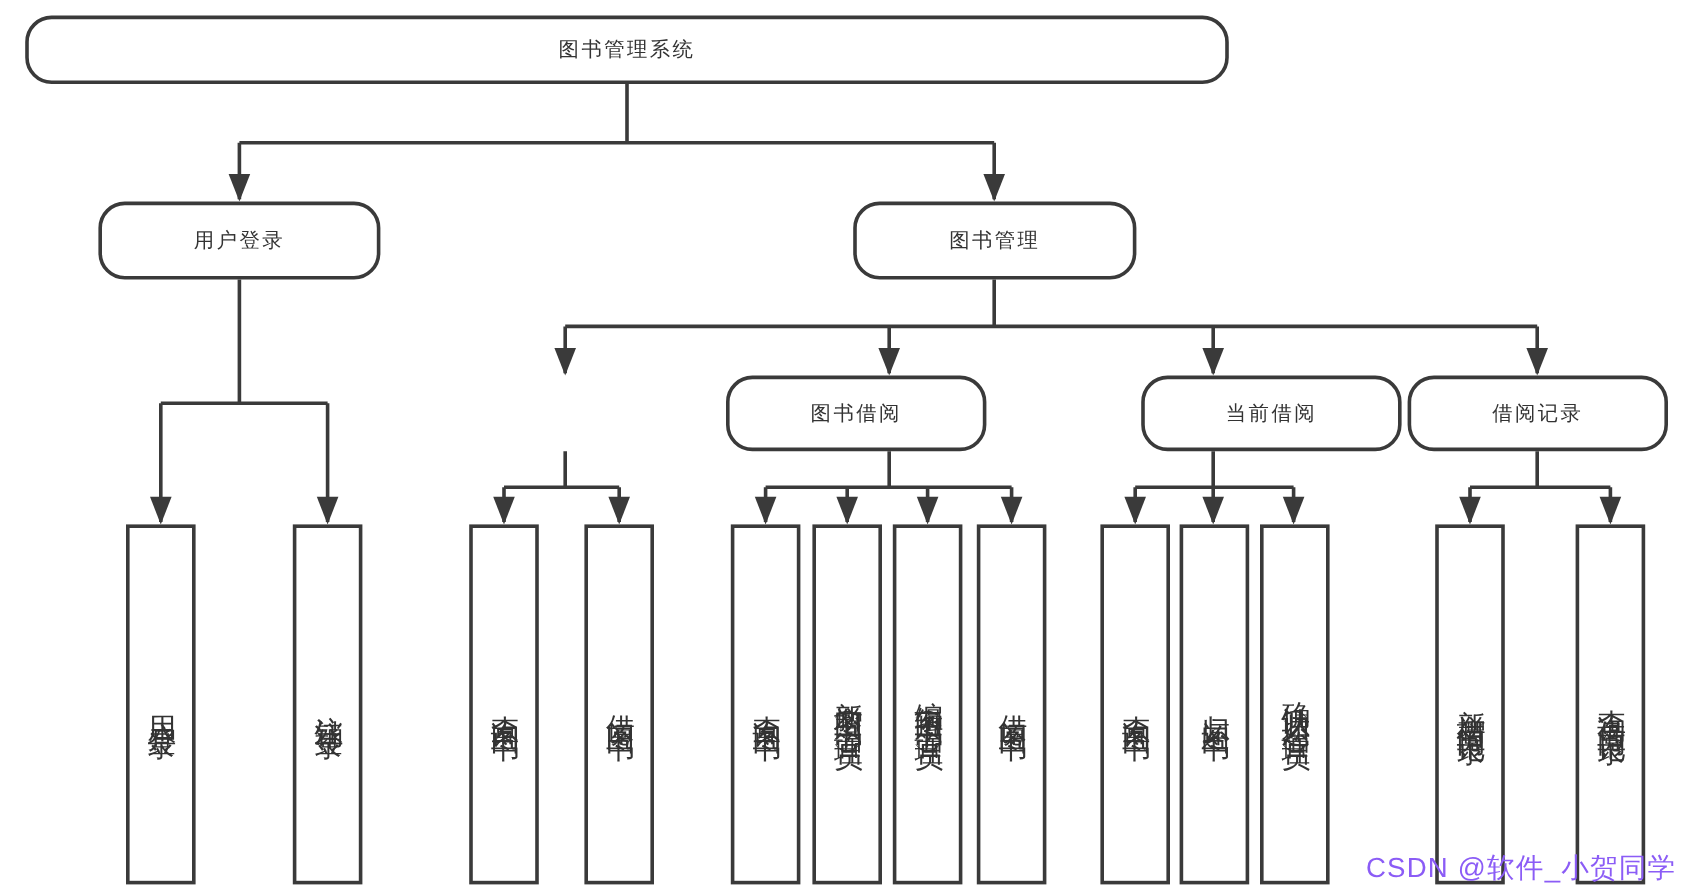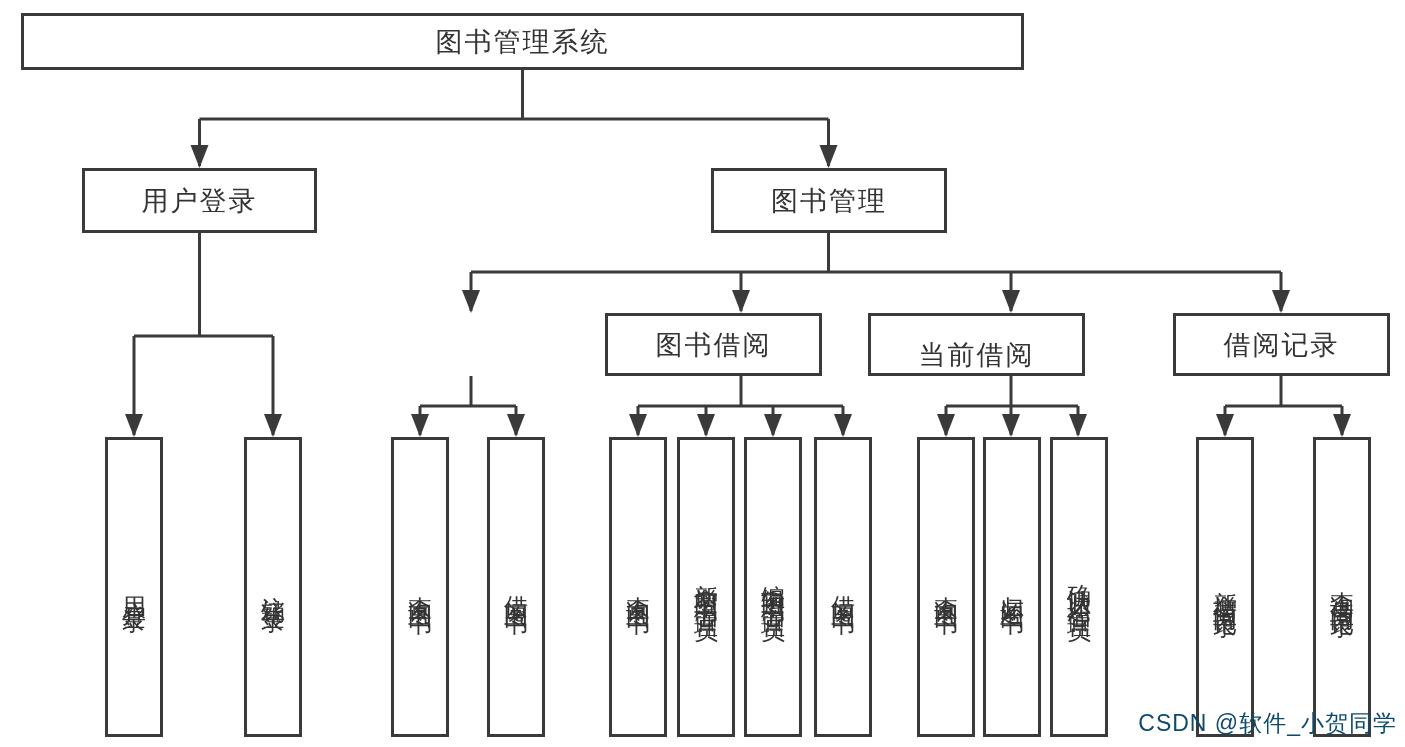--- a/index.html
+++ b/index.html
@@ -14,43 +14,43 @@
   .node {
     position:absolute;
     box-sizing:border-box;
     border:3px solid #3a3a3a;
     background:#ffffff;
     display:flex;
     align-items:center;
     justify-content:center;
     color:#333333;
   }
-  .hnode { font-size:27px; letter-spacing:2px; white-space:nowrap; }
+  .hnode { font-size:17px; letter-spacing:2px; white-space:nowrap;border-radius:22px; }
   .leaf  { width:58px; top:437px; height:300px; }
   .leaf span {
     writing-mode:vertical-rl;
     text-orientation:mixed;
     font-size:24px;
     letter-spacing:5px;
     line-height:1;
     color:#333333;
   }
   .root { left:21px;  top:13px;  width:1003px; height:57px; }
   .l2a  { left:82px;  top:168px; width:235px;  height:65px; }
   .l2b  { left:711px; top:168px; width:236px;  height:65px; }
   .l3   { top:313px;  width:217px; height:63px; }
   .l3a  { left:363px; }
   .l3b  { left:605px;font-family:Liberation Mono, monospace; }
-  .l3c  { left:868px;align-items:flex-end; }
+  .l3c  { left:951px; }
   .l3d  { left:1173px;align-items:center; }
   #watermark {
     position:absolute;
     right:8px; bottom:8px;
     font-size:23px;
-    color:#0c4a6e;
+    color:#8b5cf6;
     letter-spacing:1px;
     white-space:nowrap;
   }
 </style>
 </head>
 <body>
 
 <div id="stage">
 
   <svg id="connectors" viewBox="0 0 1405 747" xmlns="http://www.w3.org/2000/svg">

